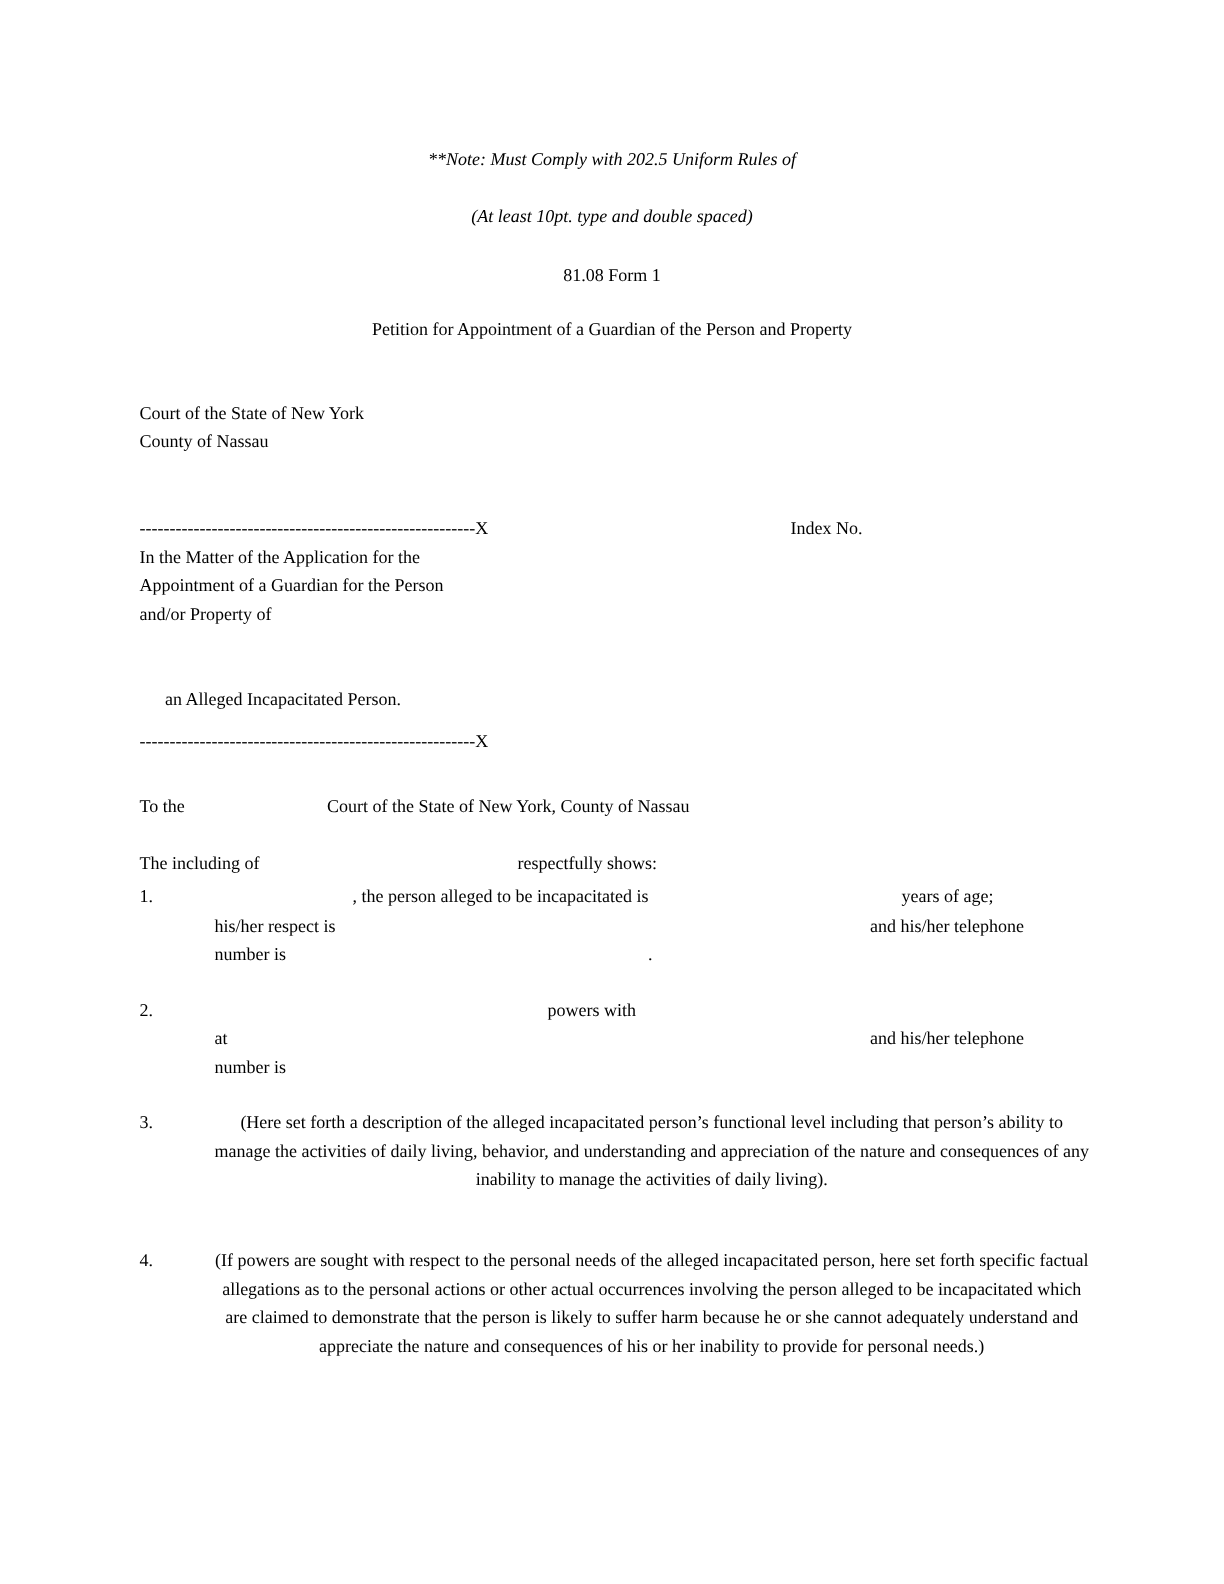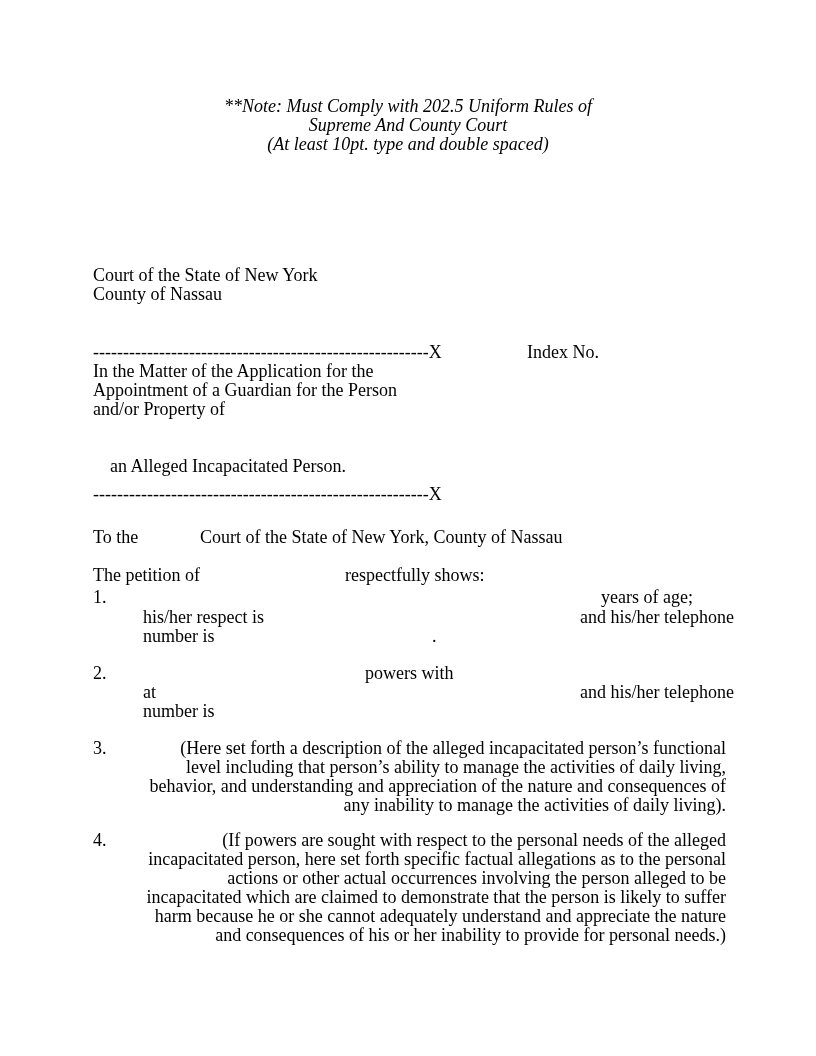--- a/index.html
+++ b/index.html
@@ -4,60 +4,62 @@
 <style>
   * { margin: 0; padding: 0; box-sizing: border-box; }
   html, body { background: #ffffff; }
   .page {
     position: relative;
     width: 816px;
     height: 984px;
     margin: 0 auto;
     background: #ffffff;
     font-family: "Liberation Serif", serif;
-    font-size: 18px;
+    font-size: 12px;
     line-height: 19px;
     color: #000000;
     overflow: hidden;
   }
   .abs { position: absolute; white-space: nowrap; }
   .center { left: 0; width: 816px; text-align: center; }
   .italic { font-style: italic; }
-  .para { white-space: normal; text-align: right; }
+  .para { white-space: normal; text-align: center; }
 </style>
 </head>
 <body>
 
 <div class="page">
 
   <div class="abs center italic" style="top:97px">**Note: Must Comply with 202.5 Uniform Rules of</div>
-  <div class="abs center italic" style="top:116px">Supreme And County Court</div>
   <div class="abs center italic" style="top:135px">(At least 10pt. type and double spaced)</div>
 
+  <div class="abs center" style="top:174px">81.08 Form 1</div>
+  <div class="abs center" style="top:210px">Petition for Appointment of a Guardian of the Person and Property</div>
 
   <div class="abs" style="top:266px; left:93px">Court of the State of New York</div>
   <div class="abs" style="top:285px; left:93px">County of Nassau</div>
 
   <div class="abs" style="top:343px; left:93px">--------------------------------------------------------X</div>
   <div class="abs" style="top:343px; left:527px">Index No.</div>
 
   <div class="abs" style="top:381px; left:93px">Appointment of a Guardian for the Person</div>
   <div class="abs" style="top:362px; left:93px">In the Matter of the Application for the</div>
   <div class="abs" style="top:400px; left:93px">and/or Property of</div>
 
   <div class="abs" style="top:457px; left:110px">an Alleged Incapacitated Person.</div>
   <div class="abs" style="top:485px; left:93px">--------------------------------------------------------X</div>
 
   <div class="abs" style="top:528px; left:93px">To the</div>
-  <div class="abs" style="top:528px; left:200px">Court of the State of New York, County of Nassau</div>
+  <div class="abs" style="top:528px; left:218px">Court of the State of New York, County of Nassau</div>
 
-  <div class="abs" style="top:566px; left:93px">The petition of</div>
+  <div class="abs" style="top:566px; left:93px">The including of</div>
   <div class="abs" style="top:566px; left:345px">respectfully shows:</div>
 
   <div class="abs" style="top:588px; left:93px">1.</div>
+  <div class="abs" style="top:588px; left:235px">, the person alleged to be incapacitated is</div>
   <div class="abs" style="top:588px; left:601px">years of age;</div>
   <div class="abs" style="top:608px; left:143px">his/her respect is</div>
   <div class="abs" style="top:608px; left:580px">and his/her telephone</div>
   <div class="abs" style="top:627px; left:143px">number is</div>
   <div class="abs" style="top:627px; left:432px">.</div>
 
   <div class="abs" style="top:664px; left:93px">2.</div>
   <div class="abs" style="top:664px; left:365px">powers with</div>
   <div class="abs" style="top:683px; left:143px">at</div>
   <div class="abs" style="top:683px; left:580px">and his/her telephone</div>

